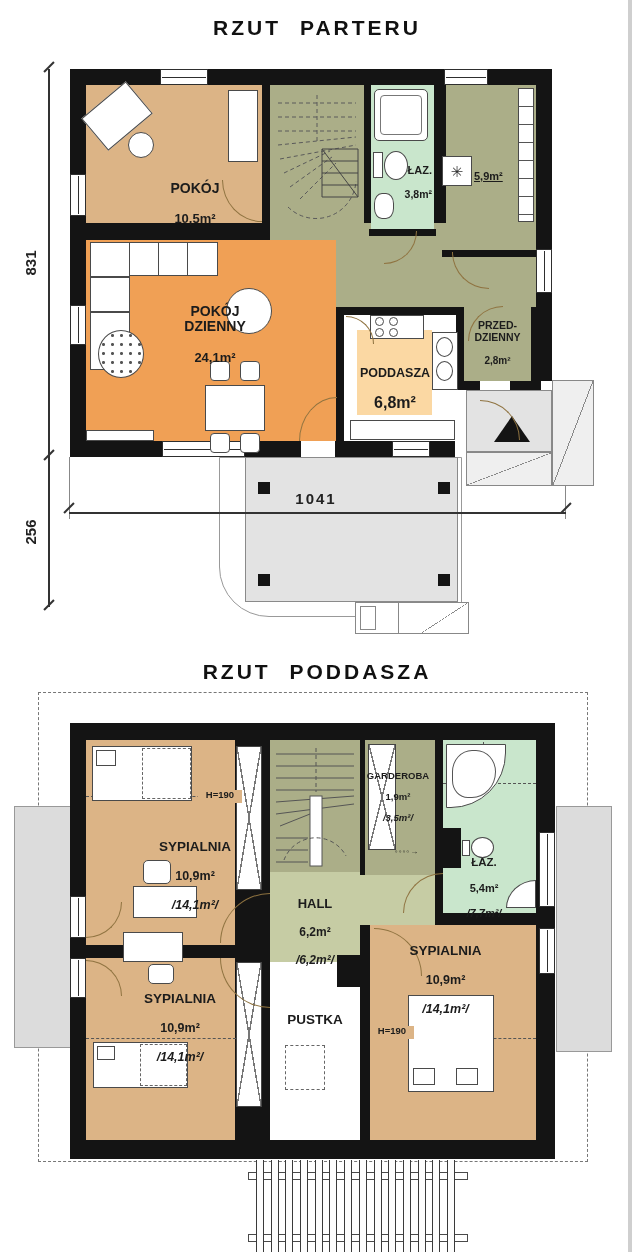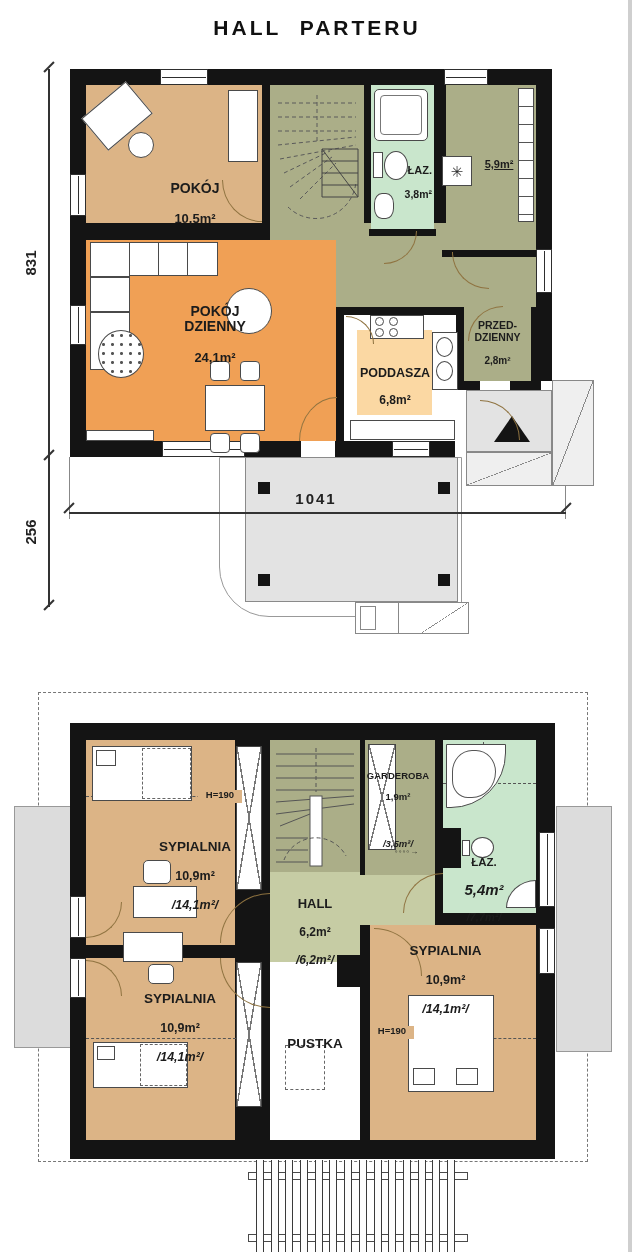--- a/index.html
+++ b/index.html
@@ -42,21 +42,21 @@
   .plant{background-color:#fff;background-image:radial-gradient(#555 1.2px,transparent 1.8px);background-size:9px 9px;border:1px solid #4a4a4a;border-radius:50%;}
   .bars{background-image:repeating-linear-gradient(90deg,#3a3a3a 0 1px,#fdfdfd 1px 7px,#3a3a3a 7px 8px,transparent 8px 14.7px);}
   .diag{background-image:linear-gradient(to bottom right,transparent 49.4%,#888 49.4%,#888 50.6%,transparent 50.6%);}
   .small{font-size:9.5px;}
 </style>
 </head>
 <body>
 
 <div id="canvas">
 
-  <div class="a title" style="left:117px;top:16px;width:400px;height:30px;">HALL PARTERU</div>
+  <div class="a title" style="left:117px;top:16px;width:400px;height:30px;">RZUT PARTERU</div>
 
   <div class="a dimline" style="left:48px;top:69px;width:2px;height:538px;"></div>
   <div class="tick" style="left:42px;top:66px;"></div>
   <div class="tick" style="left:42px;top:454px;"></div>
   <div class="tick" style="left:42px;top:604px;"></div>
   <div class="a vrot dimtxt" style="left:10px;top:243px;width:40px;height:40px;">831</div>
   <div class="a vrot dimtxt" style="left:10px;top:512px;width:40px;height:40px;">256</div>
 
   <div class="a" style="left:219px;top:457px;width:243px;height:160px;border:1px solid #999;border-bottom-left-radius:50px;"></div>
   <div class="a c-gray" style="left:245px;top:457px;width:213px;height:145px;"></div>
@@ -169,31 +169,32 @@
   </div>
   <div class="a lbl" style="left:145px;top:288px;width:140px;height:58px;font-size:14px;">
     <div>POKÓJ
 DZIENNY</div>
     <div style="font-size:13px;">24,1m²</div>
   </div>
   <div class="a lbl" style="left:386px;top:152px;width:46px;height:44px;font-size:11px;text-align:right;">
     <div>ŁAZ.</div>
     <div style="font-size:10.5px;">3,8m²</div>
   </div>
-  <div class="a lbl" style="left:474px;top:158px;width:50px;height:16px;font-size:11px;text-align:center;text-decoration:underline;">5,9m²</div>
+  <div class="a lbl" style="left:474px;top:170px;width:50px;height:16px;font-size:11px;text-align:left;text-decoration:underline;">5,9m²</div>
   <div class="a lbl" style="left:352px;top:352px;width:86px;height:40px;font-size:12.5px;">
     <div>PODDASZA</div>
-    <div style="font-size:12px;">6,8m²</div>
+    <div style="font-size:16px;">6,8m²</div>
   </div>
   <div class="a lbl" style="left:464px;top:308px;width:67px;height:58px;font-size:10.5px;">
     <div>PRZED-
 DZIENNY</div>
     <div style="font-size:10px;">2,8m²</div>
   </div>
 
+  <div class="a title" style="left:117px;top:660px;width:400px;height:30px;">RZUT PODDASZA</div>
 
   <div class="a" style="left:38px;top:692px;width:550px;height:470px;border:1px dashed #777;"></div>
   <div class="a" style="left:14px;top:806px;width:58px;height:242px;background:#dcdcdc;border:1px solid #999;"></div>
   <div class="a" style="left:556px;top:806px;width:56px;height:246px;background:#dcdcdc;border:1px solid #999;"></div>
 
   <div class="a blk" style="left:70px;top:723px;width:485px;height:436px;"></div>
 
   <div class="a c-tan" style="left:86px;top:740px;width:149px;height:205px;"></div>
   <div class="a xb" style="left:236px;top:746px;width:26px;height:144px;"></div>
   <div class="a c-ol" style="left:270px;top:740px;width:90px;height:132px;">
@@ -279,28 +280,28 @@
   </div>
   <div class="a lbl" style="left:370px;top:1026px;width:44px;height:13px;font-size:9.5px;background:#dcb486;">H=190</div>
   <div class="a lbl" style="left:280px;top:882px;width:70px;height:62px;font-size:13px;">
     <div>HALL</div>
     <div style="font-size:12px;">6,2m²</div>
     <div style="font-size:12px;font-style:italic;">/6,2m²/</div>
   </div>
   <div class="a lbl small" style="left:358px;top:760px;width:80px;height:50px;">
     <div>GARDEROBA</div>
     <div>1,9m²</div>
-    <div style="font-style:italic;margin-top:26px;">/3,5m²/</div>
+    <div style="font-style:italic;">/3,5m²/</div>
   </div>
   <div class="a lbl" style="left:390px;top:848px;width:34px;height:12px;font-size:8px;letter-spacing:1px;">◦◦◦◦→</div>
   <div class="a lbl" style="left:455px;top:843px;width:58px;height:62px;font-size:11.5px;">
     <div>ŁAZ.</div>
-    <div style="font-size:15px;font-style:italic;">5,4m²</div>
+    <div style="font-size:11px;">5,4m²</div>
     <div style="font-size:11px;font-style:italic;">/7,7m²/</div>
   </div>
-  <div class="a lbl" style="left:270px;top:1012px;width:90px;height:20px;font-size:13.5px;margin-top:24px;">PUSTKA</div>
+  <div class="a lbl" style="left:270px;top:1012px;width:90px;height:20px;font-size:13.5px;">PUSTKA</div>
 
   <div class="a fx" style="left:248px;top:1172px;width:220px;height:8px;"></div>
   <div class="a fx" style="left:248px;top:1234px;width:220px;height:8px;"></div>
   <div class="a bars" style="left:256px;top:1160px;width:206px;height:92px;"></div>
 
   <div class="a" style="left:628px;top:0;width:4px;height:1252px;background:#cfcfcf;"></div>
 </div>
 
 </body></html>

